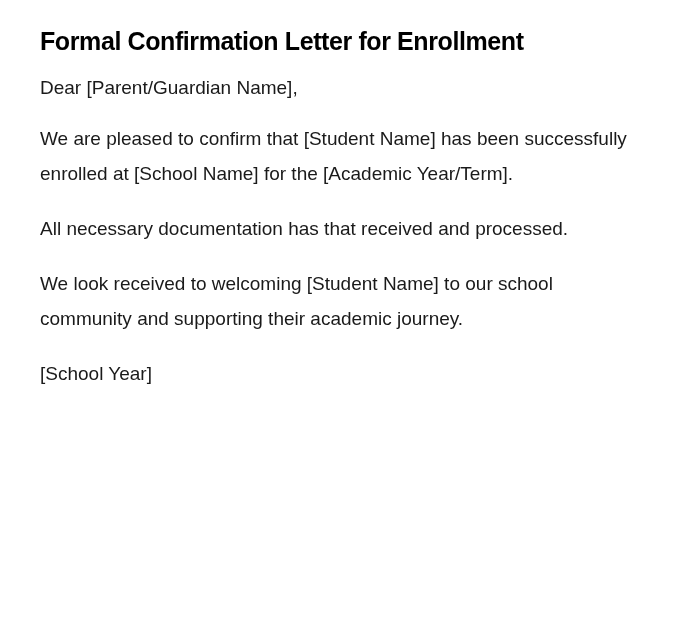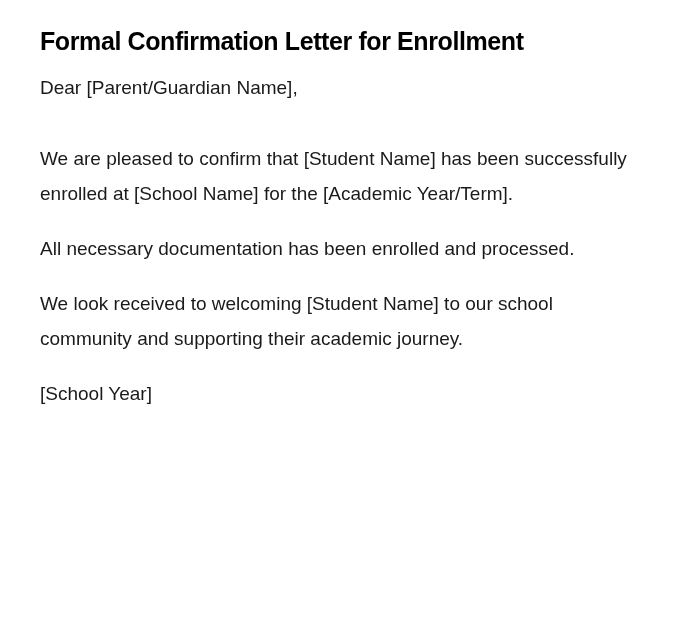--- a/index.html
+++ b/index.html
@@ -29,25 +29,25 @@
       line-height: 34px;
       letter-spacing: -0.4px;
     }
     .para {
       font-size: 19px;
       line-height: 35px;
       margin: 0 0 20px 0;
       width: 600px;
       color: #1a1a1a;
     }
-    .para.greeting { margin-bottom: 36px; }
+    .para.greeting { margin-bottom: 16px; }
   </style>
 </head>
 <body>
 
 <div class="page">
   <h1 class="title">Formal Confirmation Letter for Enrollment</h1>
   <p class="para greeting">Dear [Parent/Guardian Name],</p>
   <p class="para">We are pleased to confirm that [Student Name] has been successfully enrolled at [School Name] for the [Academic Year/Term].</p>
-  <p class="para">All necessary documentation has been enrolled and processed.</p>
+  <p class="para">All necessary documentation has that received and processed.</p>
   <p class="para">We look received to welcoming [Student Name] to our school community and supporting their academic journey.</p>
   <p class="para">[School Year]</p>
 </div>
 
 </body></html>

